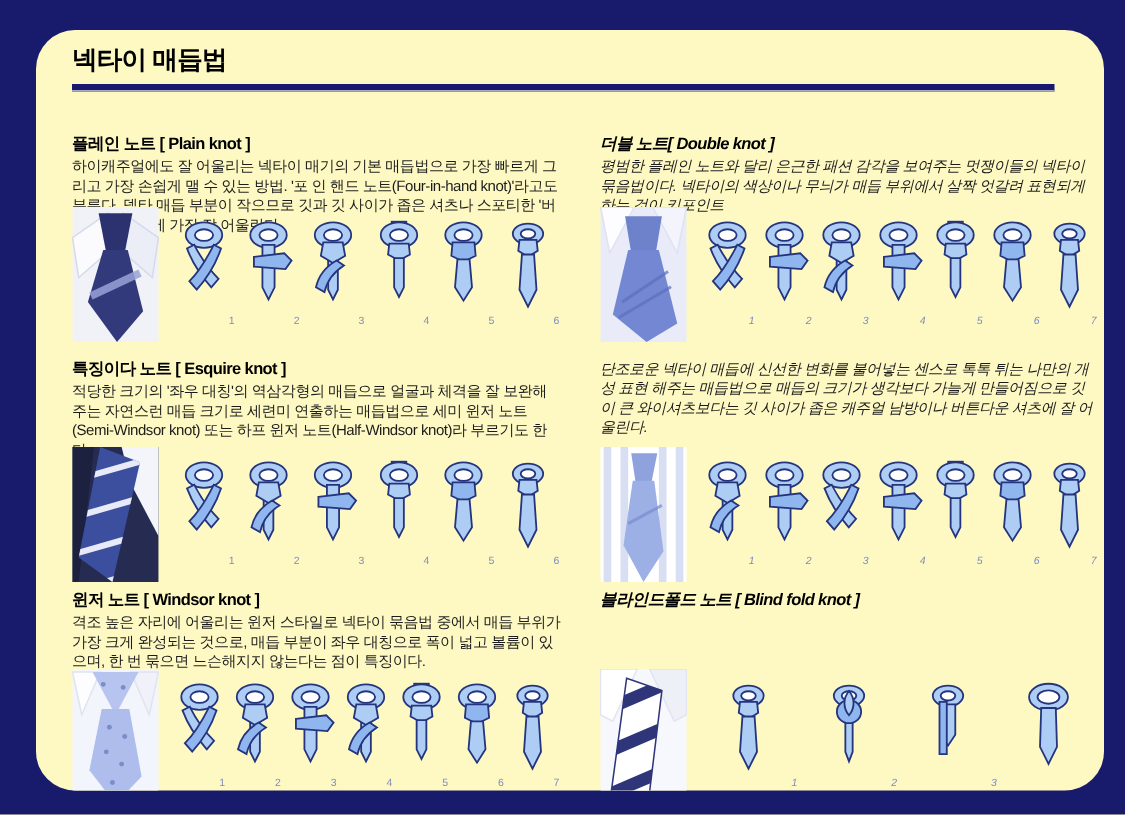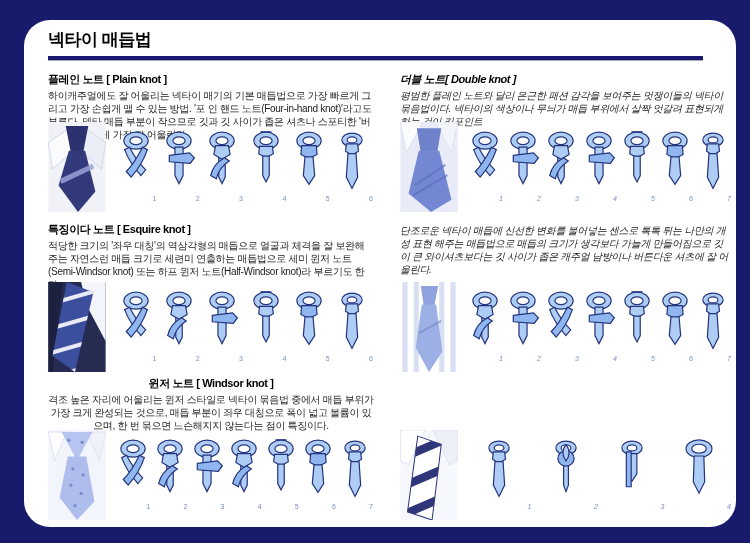--- a/index.html
+++ b/index.html
@@ -3,38 +3,38 @@
 <meta charset="utf-8">
 <style>
   html,body{margin:0;padding:0;}
   body{
     width:750px;height:543px;position:relative;overflow:hidden;
     background:#181a6b;
     font-family:"Liberation Sans", sans-serif;
   }
   .panel{
     position:absolute;left:24px;top:20px;right:14px;bottom:16px;
-    background:#ffffff;border-radius:26px;overflow:hidden;
+    background:#fef9c3;border-radius:26px;overflow:hidden;
   }
   .page-title{
     position:absolute;left:24px;top:8px;margin:0;
     font-size:17px;font-weight:bold;color:#000;letter-spacing:-0.5px;
   }
   .title-rule{
     position:absolute;left:24px;top:36px;width:655px;height:4px;
     background:#191970;border-bottom:1px solid #aab;
   }
-  .sec{position:absolute;}
+  .sec{position:absolute;margin-top:16px;}
   .sec h2{margin:0;font-size:11px;font-weight:bold;color:#000;letter-spacing:-0.4px;}
   .sec p{margin:2px 0 0;font-size:10px;line-height:13px;color:#1c1c1c;letter-spacing:-0.3px;}
   .col-l{left:24px;width:326px;}
   .col-r{left:376px;width:332px;font-style:italic;}
   .r1{top:52px;height:150px;}
   .r2{top:202px;height:154px;}
-  .r3{top:356px;height:150px;text-align:center;}
+  .r3{top:356px;height:150px;}
   .strip{position:absolute;left:0;display:flex;align-items:flex-start;width:100%;}
   .r1 .strip{top:50px;}
   .r2 .strip{top:60px;}
   .r3 .strip{top:54px;}
   .photo{flex:none;margin-right:8px;font-size:0;}
   .photo svg{width:58px;height:90px;}
   .steps{display:flex;flex:1;justify-content:space-between;}
   .step{position:relative;flex:1;height:92px;display:flex;justify-content:center;}
   .step svg{width:34px;height:86px;}
   .step .num{
@@ -468,20 +468,21 @@
               <path d="M14 17 L28 17 L29 26 L21 31 L13 26 Z" fill="#aecdf5" stroke="#24357e" stroke-width="1.5"></path>
               <path d="M16 29 L26 29 L28 58 L21 72 L14 58 Z" fill="#aecdf5" stroke="#24357e" stroke-width="1.5"></path>
             </svg>
             <span class="num">7</span>
           </div>
         </div>
     </div>
   </div>
 
   <div class="sec col-r r3">
+    <h2>블라인드폴드 노트 [ Blind fold knot ]</h2>
     <div class="strip">
       <div class="photo">
         <svg viewBox="0 0 56 88">
           <defs>
               <clipPath id="tieclip6">
                 <polygon points="17,6 40,14 31,88 7,80"></polygon>
               </clipPath>
             </defs>
           <rect width="56" height="88" fill="#f7f8fd"></rect>
           <polygon points="0,0 24,0 8,34 0,30" fill="#ffffff" stroke="#e2e5f1" stroke-width="1"></polygon>

